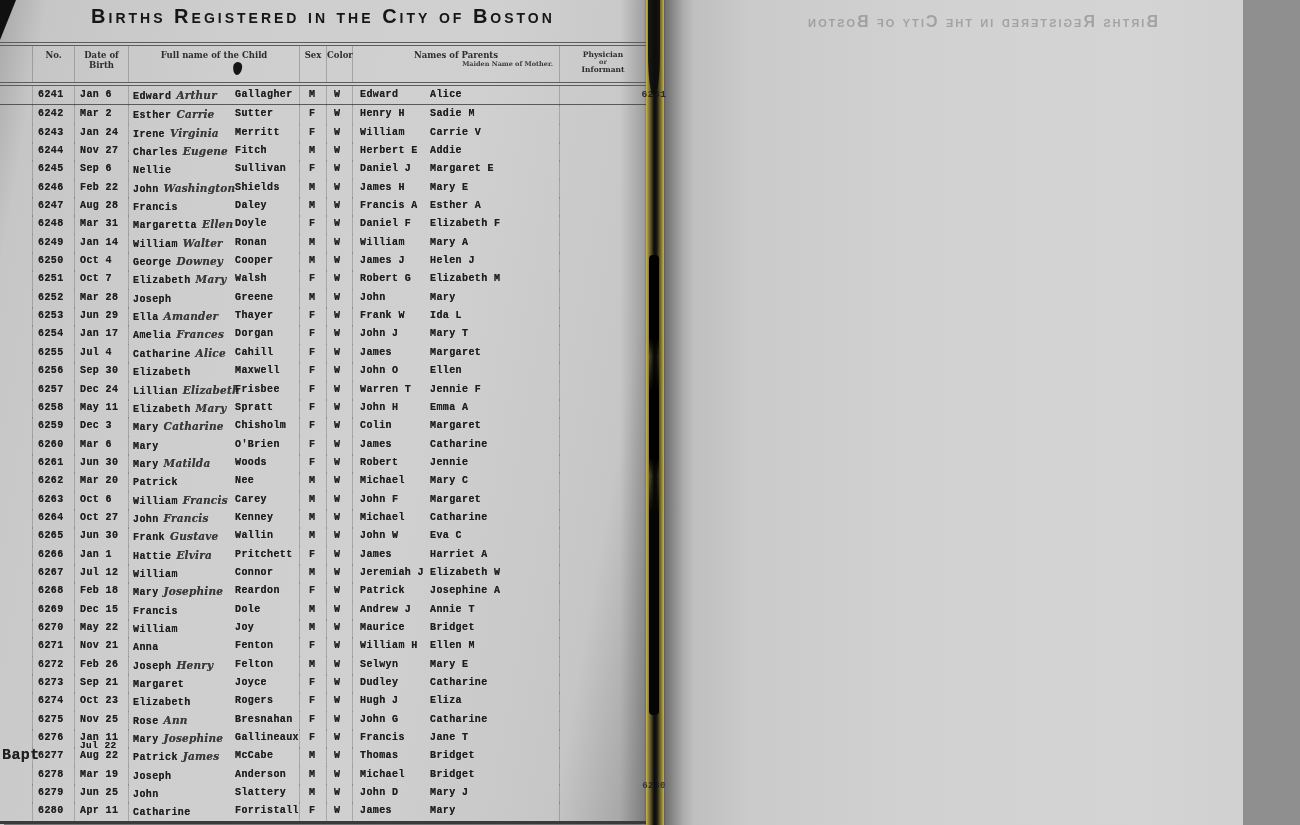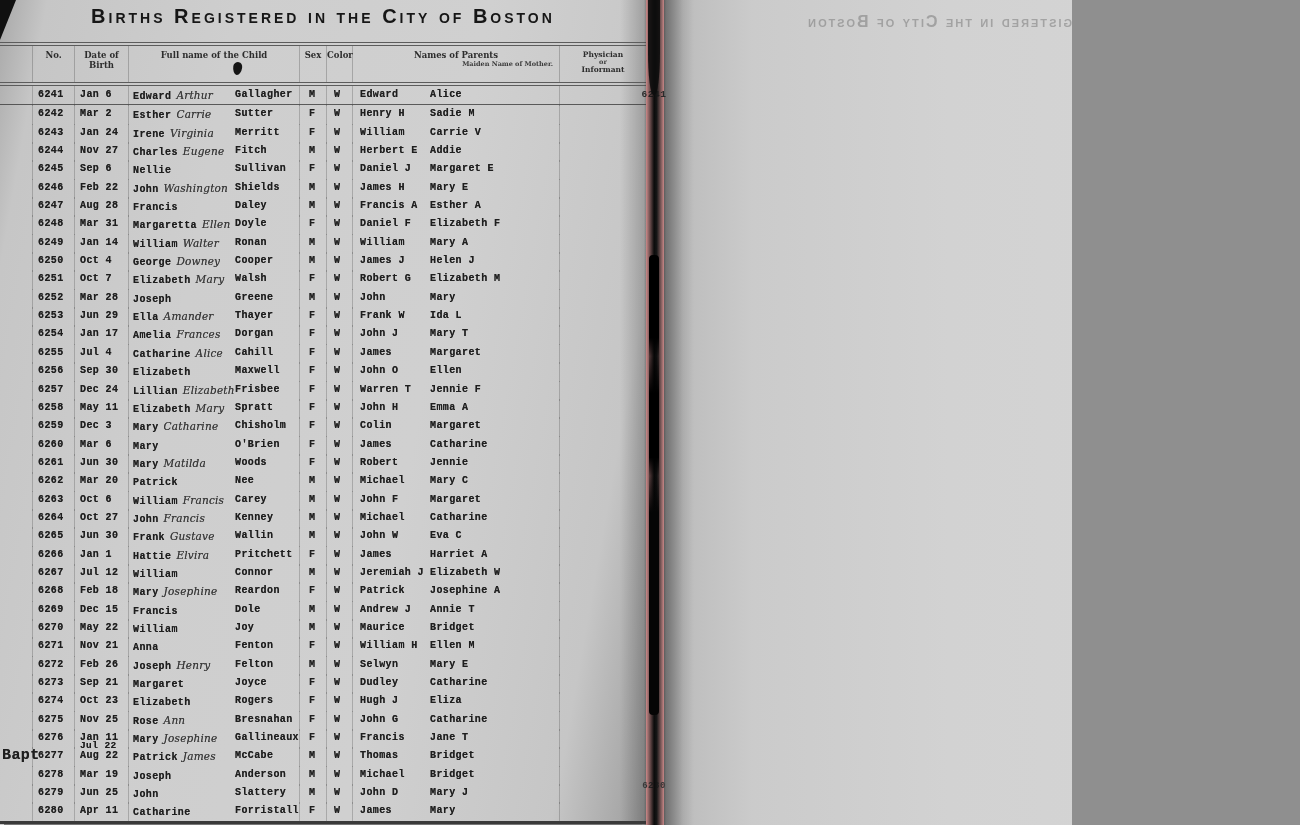--- a/index.html
+++ b/index.html
@@ -1,19 +1,19 @@
 <!DOCTYPE html>
 <html><head>
 <meta charset="utf-8">
 <style>
   html,body{margin:0;padding:0;background:#8f8f8f;}
   .screen{
-    position:relative;width:1072px;height:825px;overflow:hidden;
+    position:relative;width:1243px;height:825px;overflow:hidden;
     font-family:"Liberation Mono","DejaVu Sans Mono",monospace;
-    background:#fca5a5;
+    background:#fde047;
   }
   
   .page{position:absolute;top:0;height:825px;}
   .page-left{
     left:0;width:646px;
     background:linear-gradient(100deg,#a8a8a8 0%,#c6c6c6 6%,#cecece 30%,#d0d0d0 62%,#c6c6c6 88%,#9c9c9c 100%);
   }
   .page-right{
     left:664px;width:636px;
     background:linear-gradient(90deg,#909090 0%,#bdbdbd 3%,#cbcbcb 14%,#d2d2d2 45%,#d4d4d4 75%,#cfcfcf 100%);
@@ -87,21 +87,21 @@
   .c-margin{padding-left:2px;font-size:15px;}
   .c-no{padding-left:5px;}
   .c-date{padding-left:5px;}
   .c-name{padding-left:4px;}
   .c-sex{padding-left:9px;}
   .c-color{padding-left:7px;}
   .c-parents{padding-left:7px;}
   .c-phys{border-right:none;}
   .sur{position:absolute;left:106px;top:0;}
   .mother{position:absolute;left:77px;top:0;}
-  .given2{font-family:"DejaVu Serif","Liberation Serif",serif;font-style:italic;font-weight:400;
+  .given2{font-family:"DejaVu Serif","Liberation Serif",serif;font-style:italic;font-weight:700;
           font-size:10.5px;color:#3b3b3b;margin-left:5px;letter-spacing:.2px;}
   .sub{display:block;font-size:9.5px;line-height:5px;margin-top:-4px;}
   
   .gutter-num{
     position:absolute;z-index:4;width:46px;text-align:center;
     font-size:9.5px;font-weight:700;color:#2a2a2a;letter-spacing:.5px;
   }
   .gn-top{left:631px;top:89px;}
   .gn-bottom{left:631px;top:781px;font-size:9px;color:#3a3a3a;}
   

